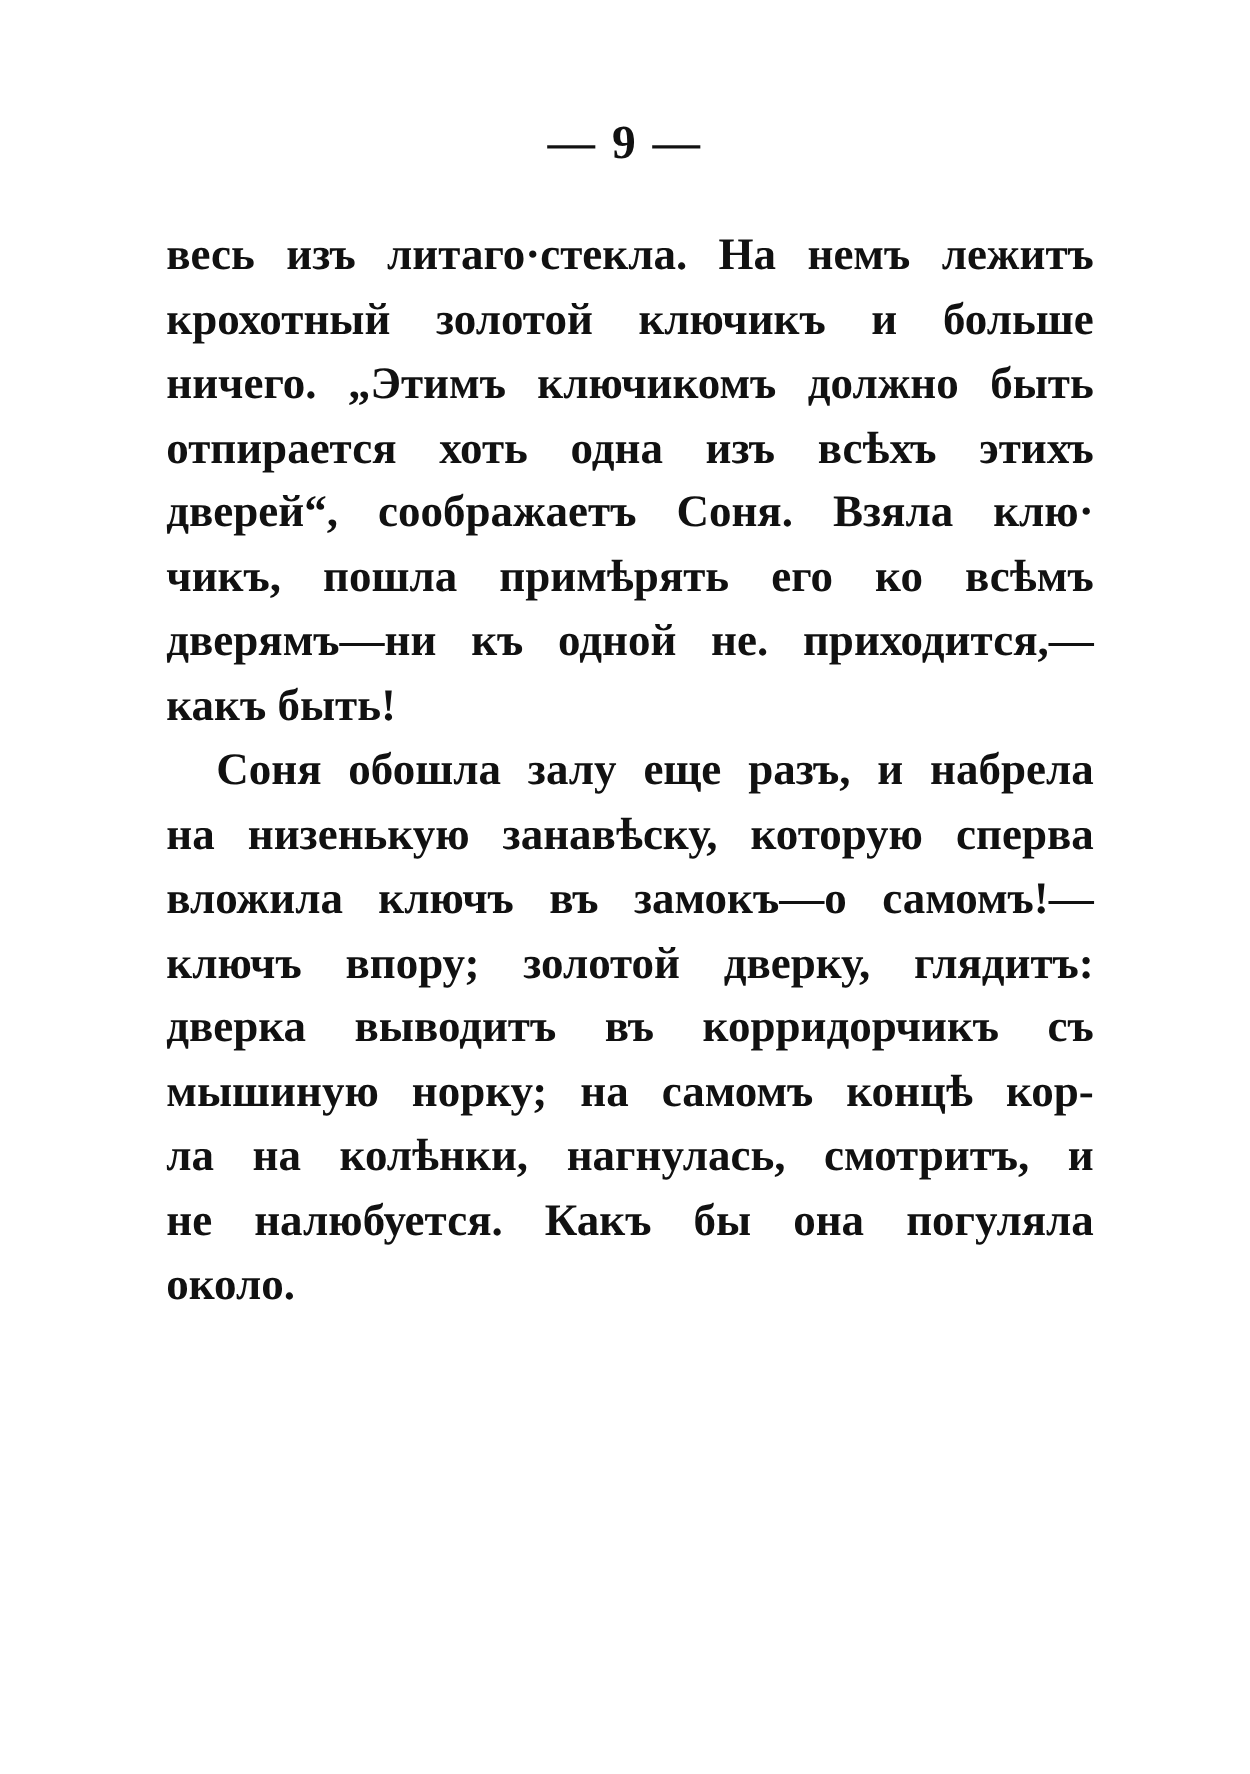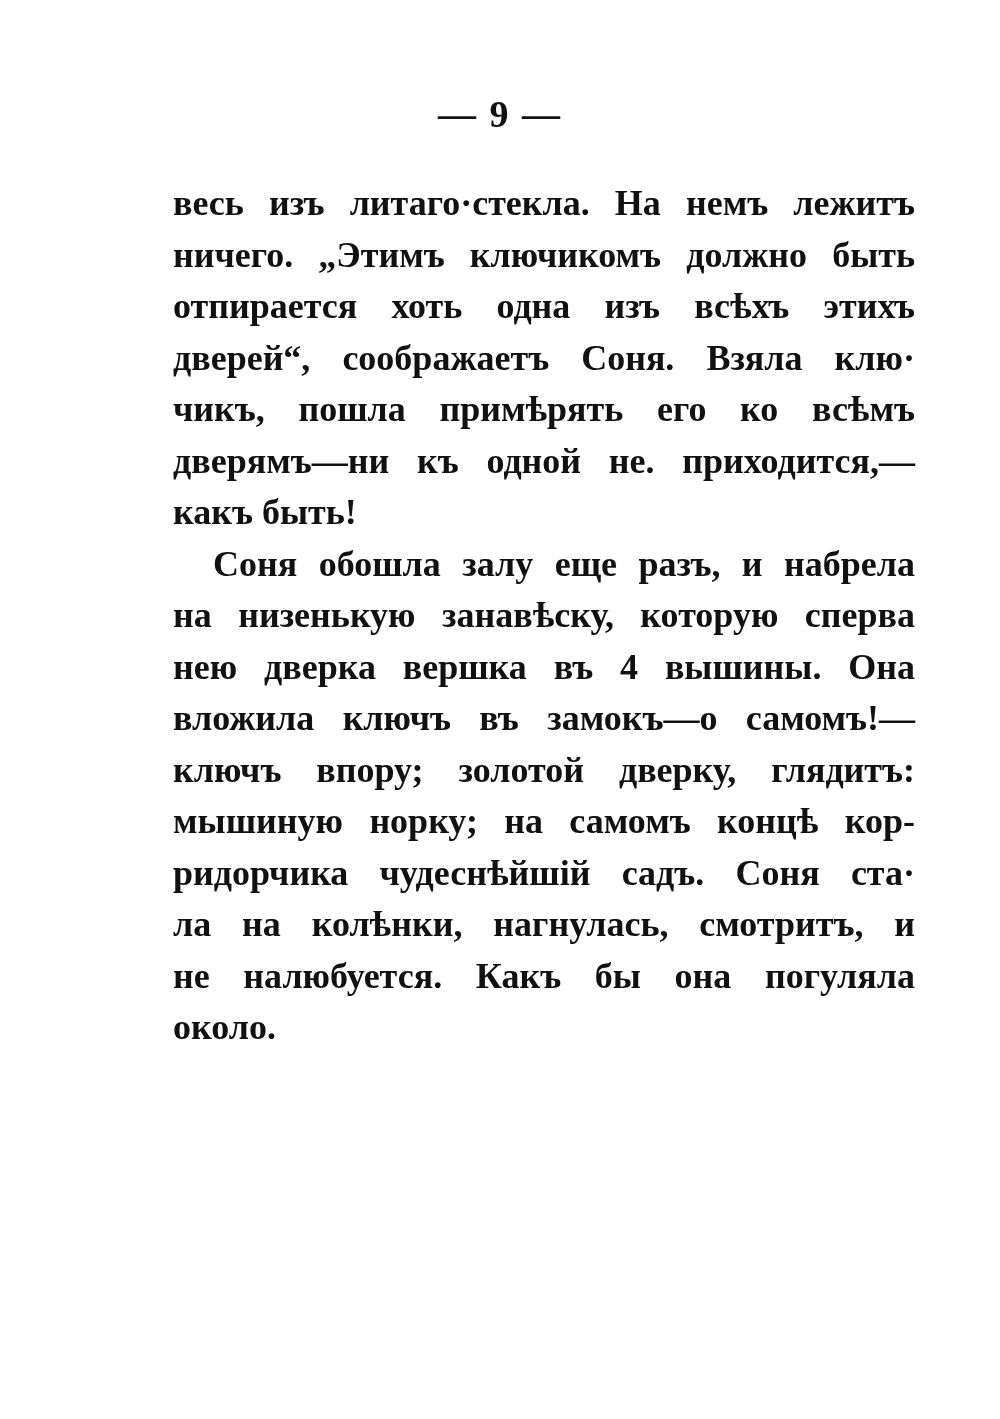--- a/index.html
+++ b/index.html
@@ -24,21 +24,20 @@
       font-size: 38px;
       line-height: 44px;
       letter-spacing: 2px;
       font-weight: bold;
     }
     .text-block {
       position: absolute;
       left: 133px;
       top: 178px;
       width: 742px;
-      margin-left: 40px;
     }
     .line {
       display: block;
       height: 51.5px;
       line-height: 51.5px;
       font-size: 36px;
       font-weight: bold;
       text-align: justify;
       text-align-last: justify;
       white-space: nowrap;
@@ -55,36 +54,36 @@
 <body>
 
 <div>
 
   <div class="page-number">— 9 —</div>
 
   <div class="text-block">
 
     <div>
       <span class="line">весь изъ литаго·стекла. На немъ лежитъ</span>
+      <span class="line">крохотный золотой ключикъ и больше</span>
       <span class="line">ничего. „Этимъ ключикомъ должно быть</span>
       <span class="line">отпирается хоть одна изъ всѣхъ этихъ</span>
       <span class="line">дверей“, соображаетъ Соня. Взяла клю·</span>
       <span class="line">чикъ, пошла примѣрять его ко всѣмъ</span>
       <span class="line">дверямъ—ни къ одной не. приходится,—</span>
       <span class="line last">какъ быть!</span>
     </div>
 
     <div>
       <span class="line indent">Соня обошла залу еще разъ, и набрела</span>
       <span class="line">на низенькую занавѣску, которую сперва</span>
-      <span class="line">нею дверка вершка въ 4 вышины. Она</span>
       <span class="line">вложила ключъ въ замокъ—о самомъ!—</span>
       <span class="line">ключъ впору; золотой дверку, глядитъ:</span>
+      <span class="line">дверка выводитъ въ корридорчикъ съ</span>
       <span class="line">мышиную норку; на самомъ концѣ кор-</span>
-      <span class="line">ридорчика чудеснѣйшій садъ. Соня ста·</span>
       <span class="line">ла на колѣнки, нагнулась, смотритъ, и</span>
       <span class="line">не налюбуется. Какъ бы она погуляла</span>
       <span class="line last">около.</span>
     </div>
 
 
   </div>
 </div>
 
 </body></html>

